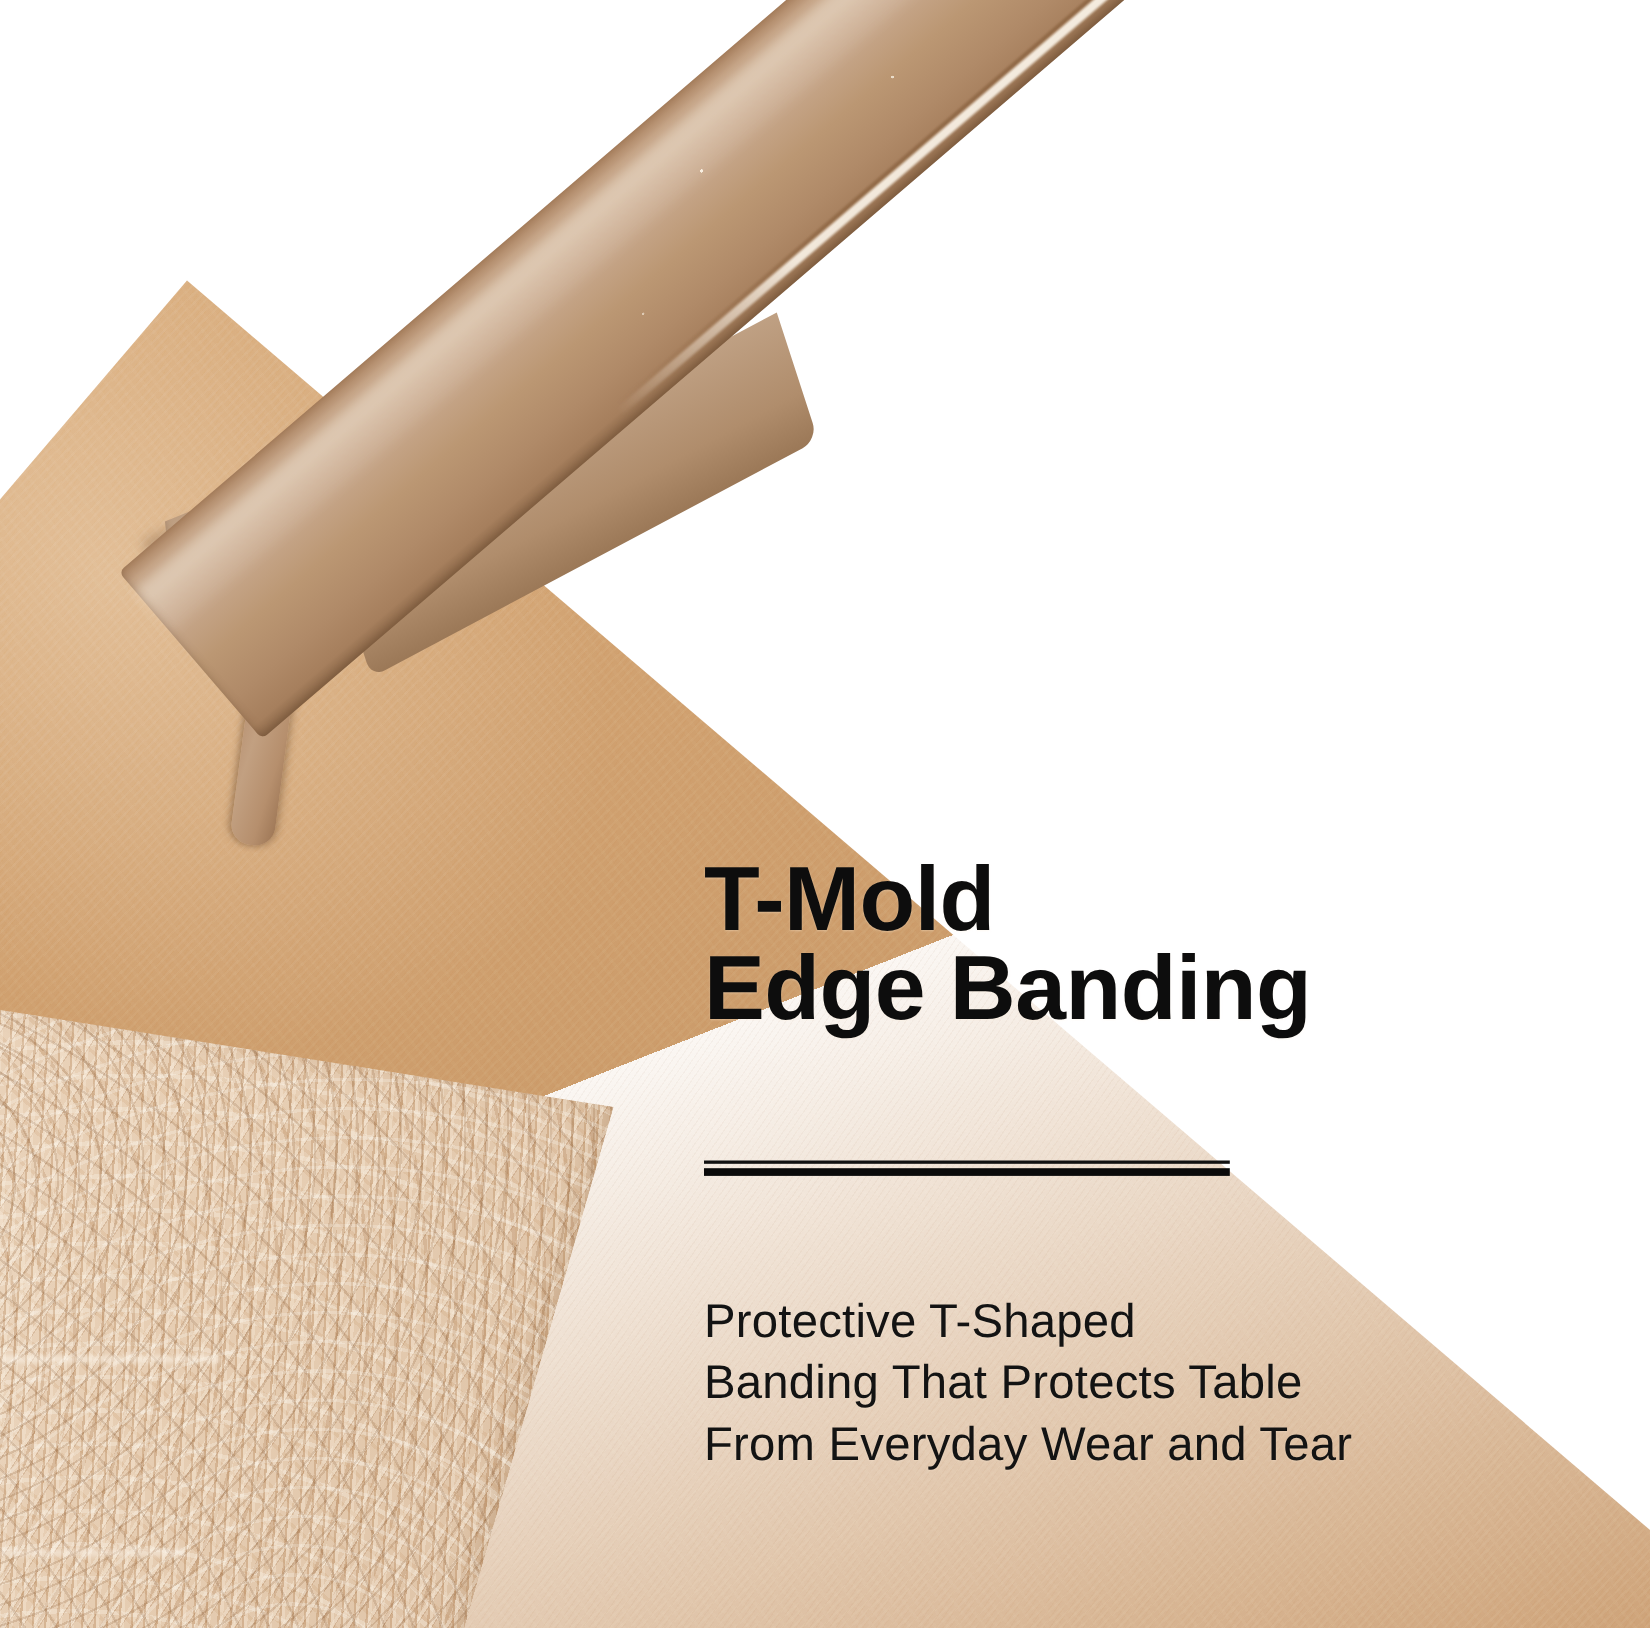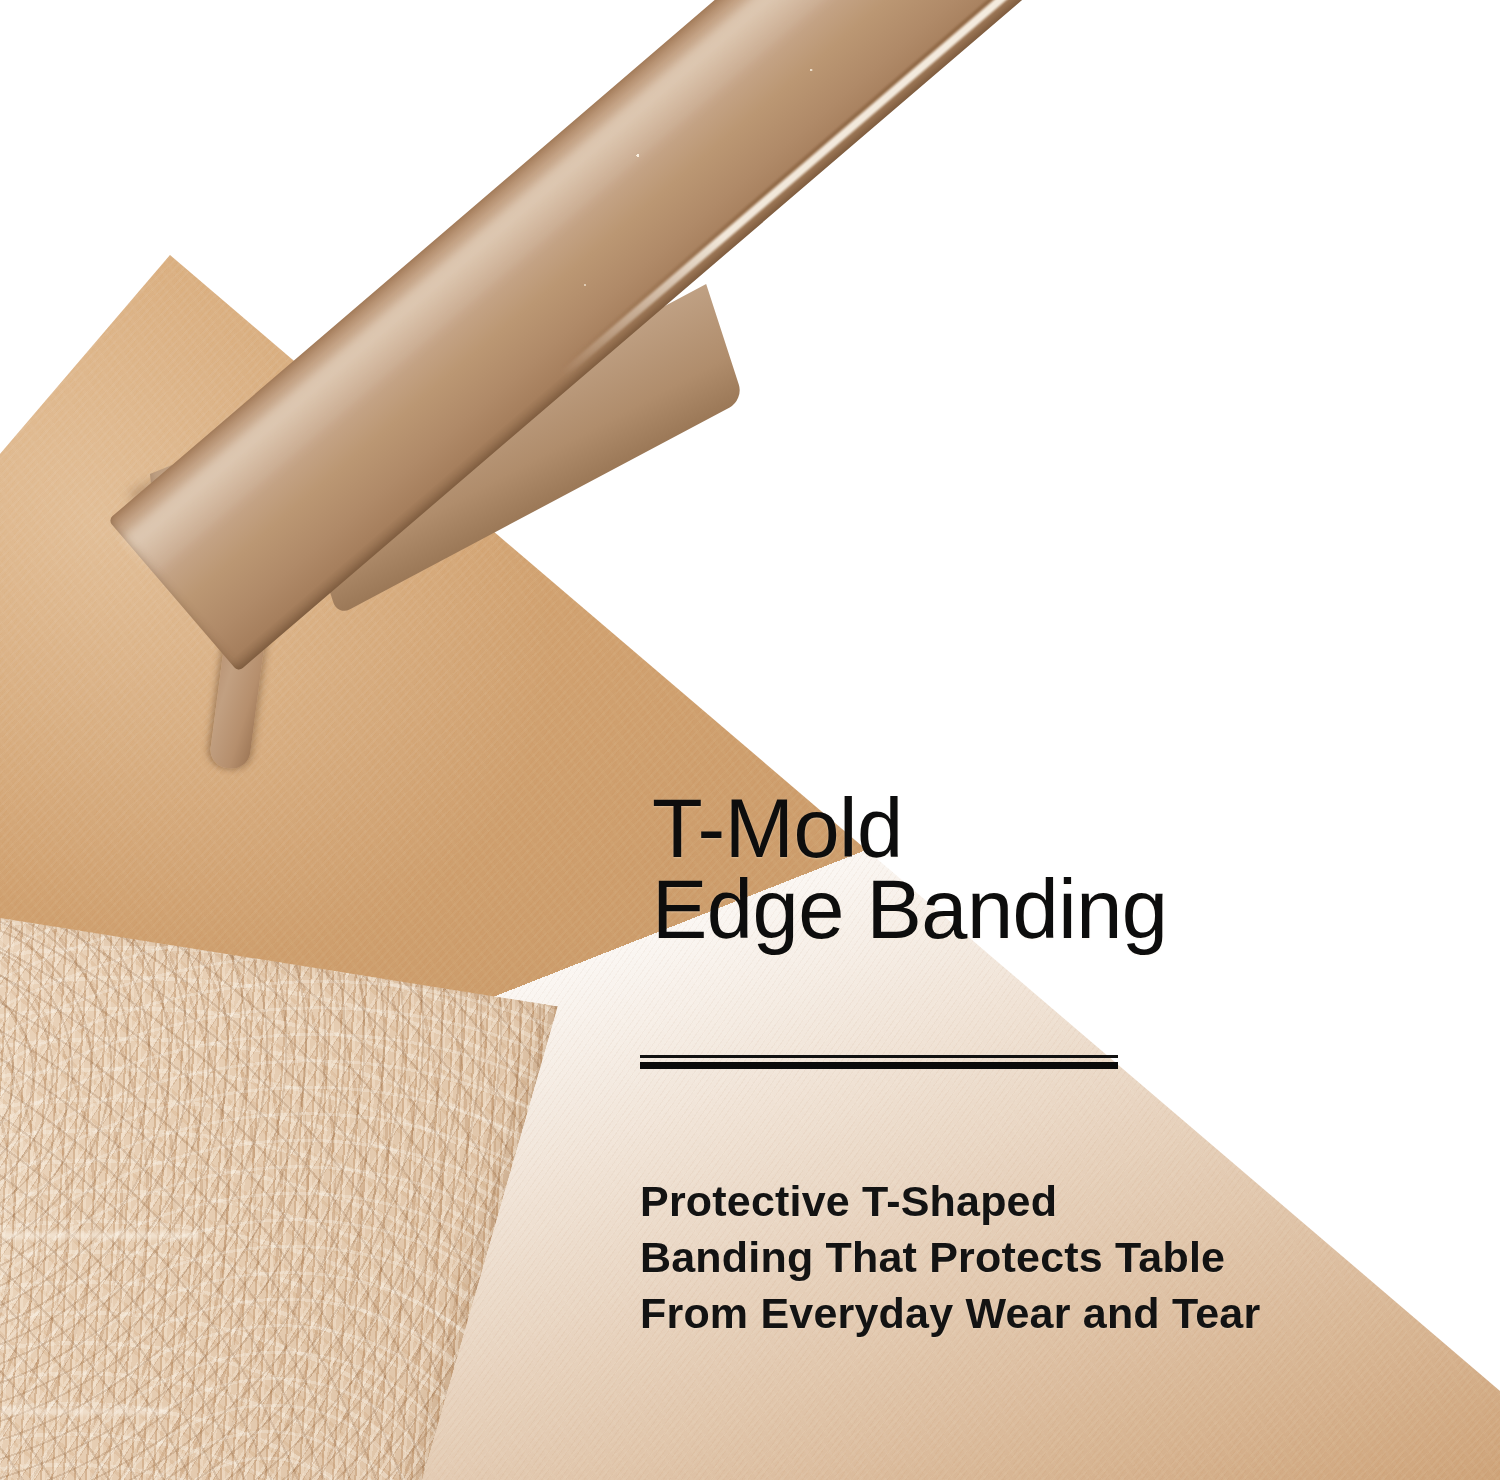--- a/index.html
+++ b/index.html
@@ -162,33 +162,33 @@
     position:absolute;left:0;top:1408px;width:168px;height:7px;
     background:rgba(255,250,242,.4);filter:blur(2px);
   }
 
   
   .textblock{
     position:absolute;left:640px;top:776px;width:760px;
     color:#0d0d0d;
   }
   .headline{
-    font-size:83px;line-height:.98;font-weight:400;letter-spacing:-0.5px;
-    white-space:pre-line;margin:12px;
+    font-size:83px;line-height:.98;font-weight:700;letter-spacing:-0.5px;
+    white-space:pre-line;margin:0;
     text-shadow:0 1px 2px rgba(255,240,220,.35);
   }
   .rule{
     position:absolute;left:640px;top:1055px;width:478px;height:11px;
   }
   .rule .thin{position:absolute;left:0;top:0;width:100%;height:3px;background:#111;}
   .rule .thick{position:absolute;left:0;top:7px;width:100%;height:7px;background:#0a0a0a;}
 
   .body{
     position:absolute;left:640px;top:1174px;width:790px;
-    font-size:43px;line-height:1.30;font-weight:700;letter-spacing:.2px;
+    font-size:43px;line-height:1.30;font-weight:400;letter-spacing:.2px;
     color:#131313;white-space:pre-line;
     text-shadow:0 1px 2px rgba(255,240,220,.3);
   }
 </style>
 </head>
 <body>
 
 <div id="stage">
 
   <div class="photo">

